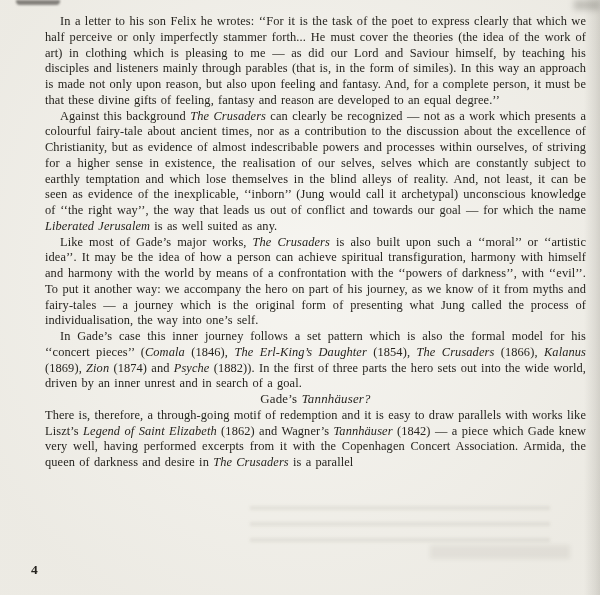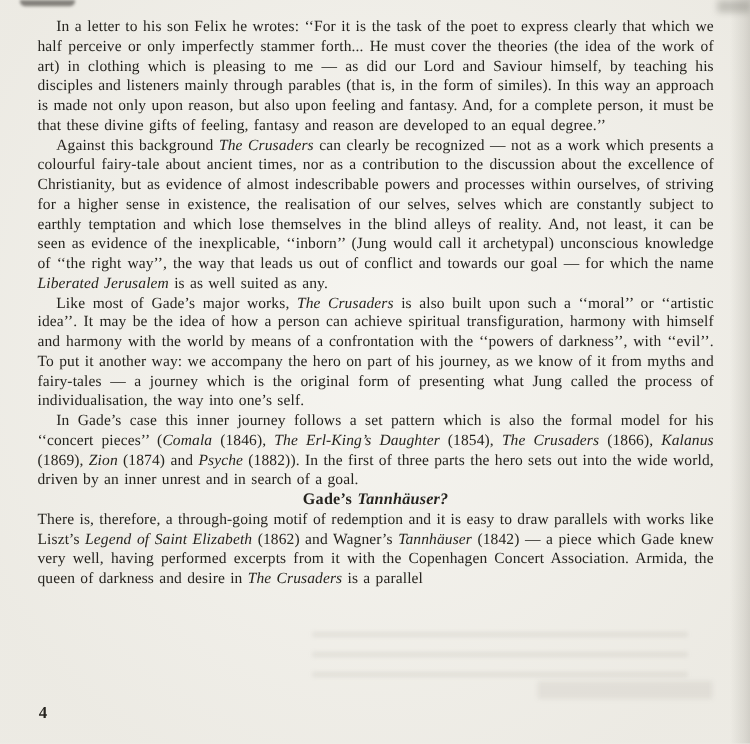--- a/index.html
+++ b/index.html
@@ -16,41 +16,41 @@
   body {
     position: relative;
     background:
       radial-gradient(ellipse at 50% 45%, rgba(255,255,255,0.35), rgba(0,0,0,0.02) 85%),
       var(--paper);
     font-family: "Liberation Serif", "DejaVu Serif", serif;
     color: var(--ink);
   }
   .text-column {
     position: absolute;
-    left: 30px;
+    left: 45px;
     top: 14px;
     width: 541px;
     font-size: 12.4px;
     line-height: 15.75px;
     text-align: justify;
     letter-spacing: 0.1px;
     word-spacing: 1px;
   }
   .text-column p.para {
     margin: 0;
   }
   .text-column p.indent {
     text-indent: 15px;
   }
   .text-column h2.heading {
     margin: 0;
     font-size: 12.9px;
     line-height: 15.75px;
     text-align: center;
-    font-weight: bold;
+    font-weight: normal;
     letter-spacing: 0.2px;
   }
   .it {
     font-style: italic;
   }
   .page-number {
     position: absolute;
     left: 31px;
     top: 562px;
     font-size: 13.5px;

